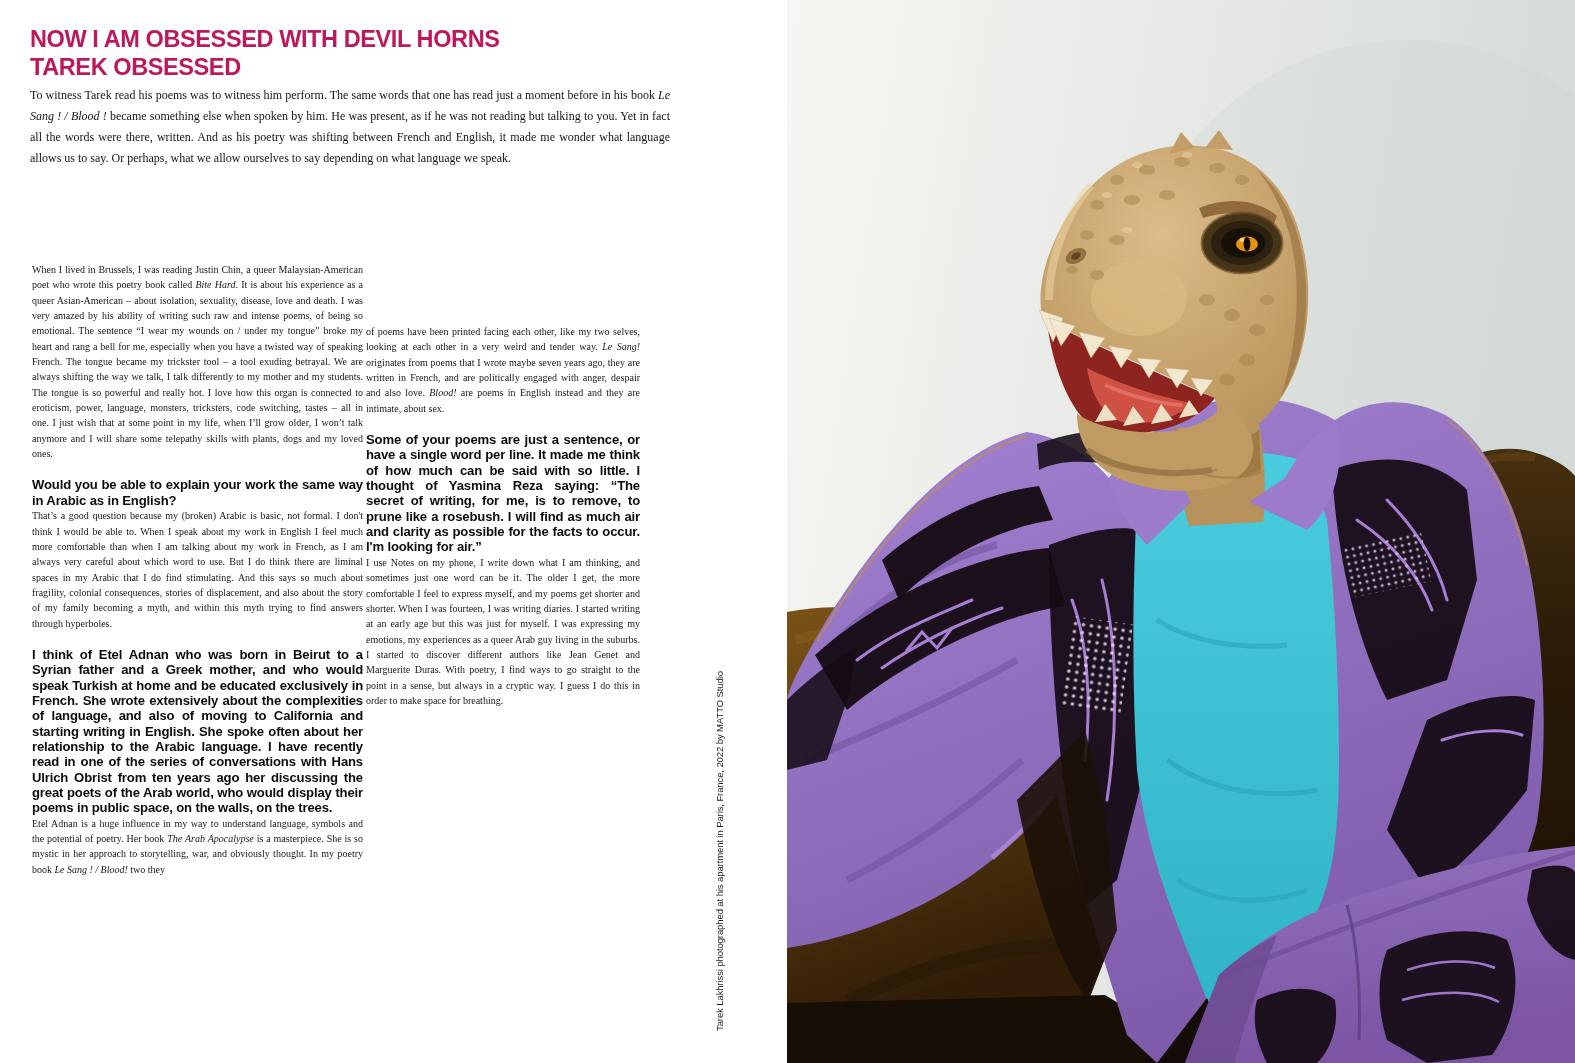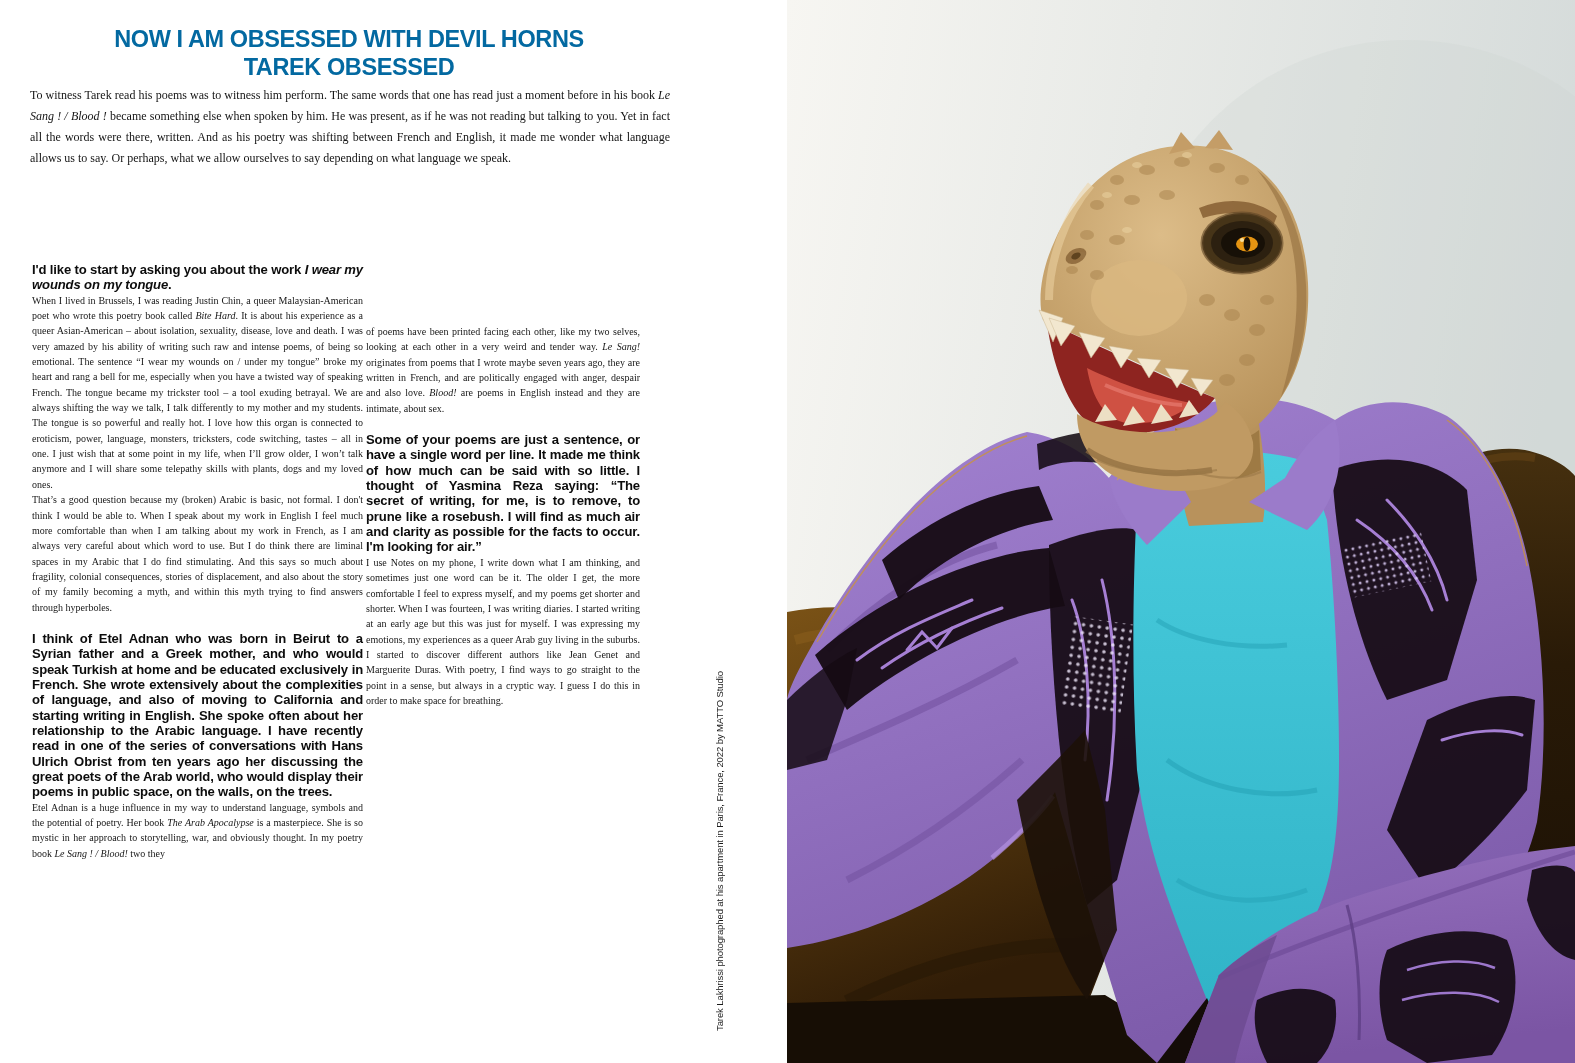--- a/index.html
+++ b/index.html
@@ -1,20 +1,20 @@
 <!DOCTYPE html>
 <html><head>
 <meta charset="utf-8">
 <style>
   html,body{margin:0;padding:0;background:#ffffff;}
   .page{position:relative;width:1575px;height:1063px;background:#ffffff;overflow:hidden;
         font-family:"Liberation Serif",serif;color:#101010;}
-  .titleblock{position:absolute;left:30px;top:26px;width:638px;text-align:center;
+  .titleblock{position:absolute;left:30px;top:26px;width:638px;text-align:left;
         font-family:"Liberation Sans",sans-serif;font-weight:bold;font-size:23.5px;
-        line-height:27.5px;letter-spacing:-0.4px;color:#0369a1;}
+        line-height:27.5px;letter-spacing:-0.4px;color:#be185d;}
   .intro{position:absolute;left:30px;top:85px;width:640px;margin:0;
         font-family:"Liberation Serif",serif;font-size:12px;line-height:20.9px;
         text-align:justify;color:#141414;}
   .intro i{font-style:italic;}
   .col{position:absolute;}
   .col1{left:32px;top:262px;width:331px;}
   .col2{left:366px;top:324px;width:274px;}
   .col p{margin:0;text-align:justify;}
   .col p.a{font-family:"Liberation Serif",serif;font-size:10px;line-height:15.35px;color:#161616;}
   .col p.q{font-family:"Liberation Sans",sans-serif;font-weight:bold;font-size:13.1px;
@@ -33,22 +33,22 @@
 <div class="page">
 
   <header class="titleblock">
     <div>NOW I AM OBSESSED WITH DEVIL HORNS</div>
     <div>TAREK OBSESSED</div>
   </header>
 
   <p class="intro"><span>To witness Tarek read his poems was to witness him perform. The same words that one has read just a moment before in his book </span><i>Le Sang ! / Blood !</i><span> became something else when spoken by him. He was present, as if he was not reading but talking to you. Yet in fact all the words were there, written. And as his poetry was shifting between French and English, it made me wonder what language allows us to say. Or perhaps, what we allow ourselves to say depending on what language we speak.</span></p>
 
   <div class="col col1">
-    <p class="q qfirst"><span>I'd like to start by asking you about the work </span><i>I wear my wounds on my tongue</i><span>.</span></p>
     <p class="a"><span>When I lived in Brussels, I was reading Justin Chin, a queer Malaysian-American poet who wrote this poetry book called </span><i>Bite Hard</i><span>. It is about his experience as a queer Asian-American – about isolation, sexuality, disease, love and death. I was very amazed by his ability of writing such raw and intense poems, of being so emotional. The sentence “I wear my wounds on / under my tongue” broke my heart and rang a bell for me, especially when you have a twisted way of speaking French. The tongue became my trickster tool – a tool exuding betrayal. We are always shifting the way we talk, I talk differently to my mother and my students. The tongue is so powerful and really hot. I love how this organ is connected to eroticism, power, language, monsters, tricksters, code switching, tastes – all in one. I just wish that at some point in my life, when I’ll grow older, I won’t talk anymore and I will share some telepathy skills with plants, dogs and my loved ones.</span></p>
+    <p class="q">Would you be able to explain your work the same way in Arabic as in English?</p>
     <p class="a">That’s a good question because my (broken) Arabic is basic, not formal. I don't think I would be able to. When I speak about my work in English I feel much more comfortable than when I am talking about my work in French, as I am always very careful about which word to use. But I do think there are liminal spaces in my Arabic that I do find stimulating. And this says so much about fragility, colonial consequences, stories of displacement, and also about the story of my family becoming a myth, and within this myth trying to find answers through hyperboles.</p>
     <p class="q">I think of Etel Adnan who was born in Beirut to a Syrian father and a Greek mother, and who would speak Turkish at home and be educated exclusively in French. She wrote extensively about the complexities of language, and also of moving to California and starting writing in English. She spoke often about her relationship to the Arabic language. I have recently read in one of the series of conversations with Hans Ulrich Obrist from ten years ago her discussing the great poets of the Arab world, who would display their poems in public space, on the walls, on the trees.</p>
     <p class="a"><span>Etel Adnan is a huge influence in my way to understand language, symbols and the potential of poetry. Her book </span><i>The Arab Apocalypse</i><span> is a masterpiece. She is so mystic in her approach to storytelling, war, and obviously thought. In my poetry book </span><i>Le Sang ! / Blood!</i><span> two they</span></p>
   </div>
 
   <div class="col col2">
     <p class="a"><span>of poems have been printed facing each other, like my two selves, looking at each other in a very weird and tender way. </span><i>Le Sang!</i><span> originates from poems that I wrote maybe seven years ago, they are written in French, and are politically engaged with anger, despair and also love. </span><i>Blood!</i><span> are poems in English instead and they are intimate, about sex.</span></p>
     <p class="q">Some of your poems are just a sentence, or have a single word per line. It made me think of how much can be said with so little. I thought of Yasmina Reza saying: “The secret of writing, for me, is to remove, to prune like a rosebush. I will find as much air and clarity as possible for the facts to occur. I'm looking for air.”</p>
     <p class="a">I use Notes on my phone, I write down what I am thinking, and sometimes just one word can be it. The older I get, the more comfortable I feel to express myself, and my poems get shorter and shorter. When I was fourteen, I was writing diaries. I started writing at an early age but this was just for myself. I was expressing my emotions, my experiences as a queer Arab guy living in the suburbs. I started to discover different authors like Jean Genet and Marguerite Duras. With poetry, I find ways to go straight to the point in a sense, but always in a cryptic way. I guess I do this in order to make space for breathing.</p>
   </div>

